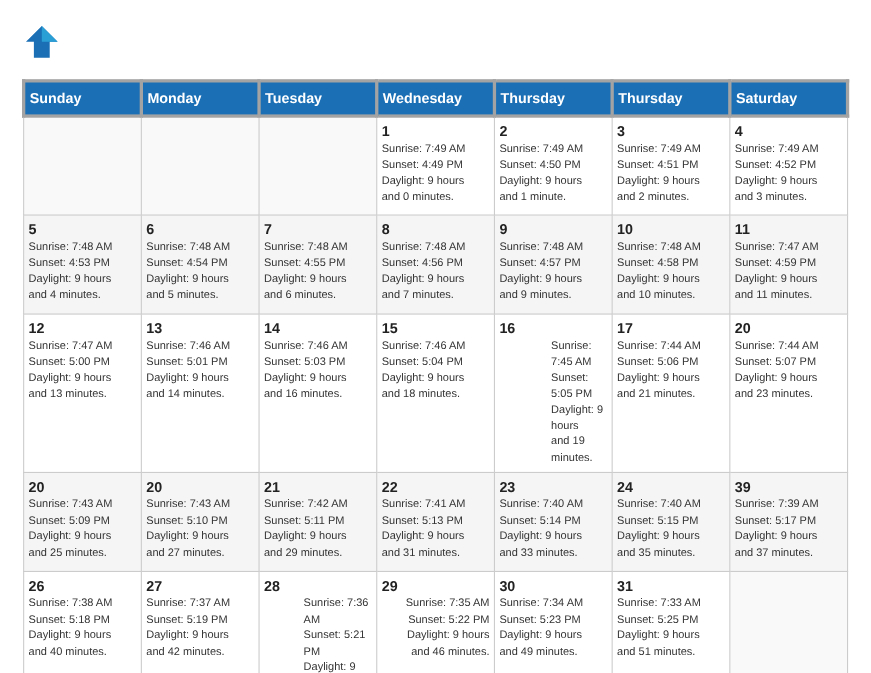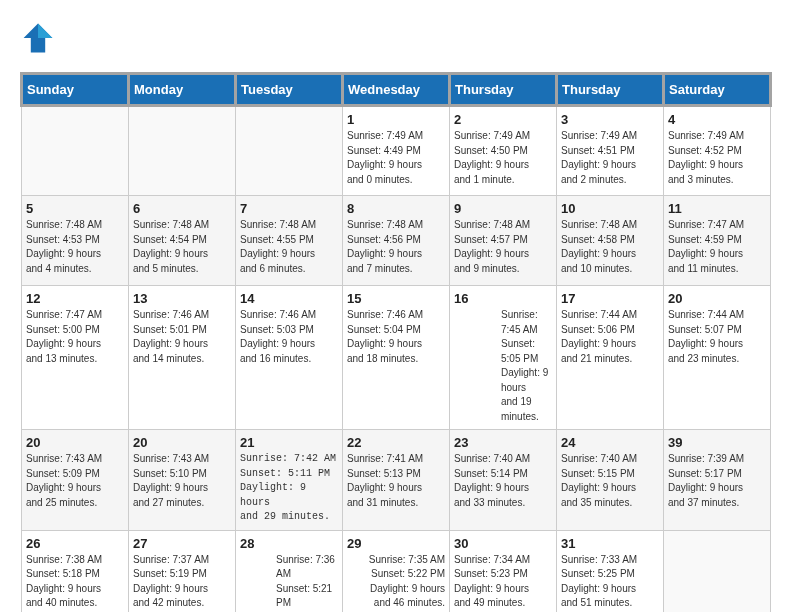--- a/index.html
+++ b/index.html
@@ -263,21 +263,21 @@
         </td>
         <td>
           <span class="day-number">20</span>
           <div class="day-info" style="white-space: pre-line;">Sunrise: 7:43 AM
 Sunset: 5:10 PM
 Daylight: 9 hours
 and 27 minutes.</div>
         </td>
         <td>
           <span class="day-number">21</span>
-          <div class="day-info" style="white-space: pre-line; font-family: Liberation Mono, monospace;">Sunrise: 7:42 AM
+          <div class="day-info" style="white-space: pre-line;">Sunrise: 7:42 AM
 Sunset: 5:11 PM
 Daylight: 9 hours
 and 29 minutes.</div>
         </td>
         <td>
           <span class="day-number">22</span>
           <div class="day-info" style="white-space: pre-line;">Sunrise: 7:41 AM
 Sunset: 5:13 PM
 Daylight: 9 hours
 and 31 minutes.</div>

